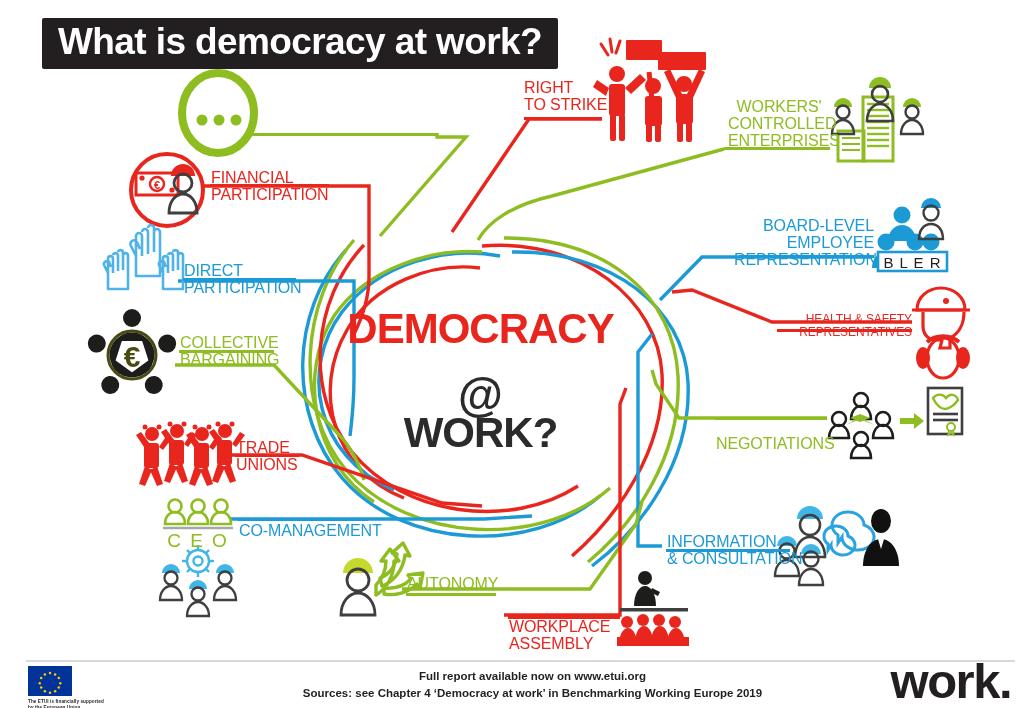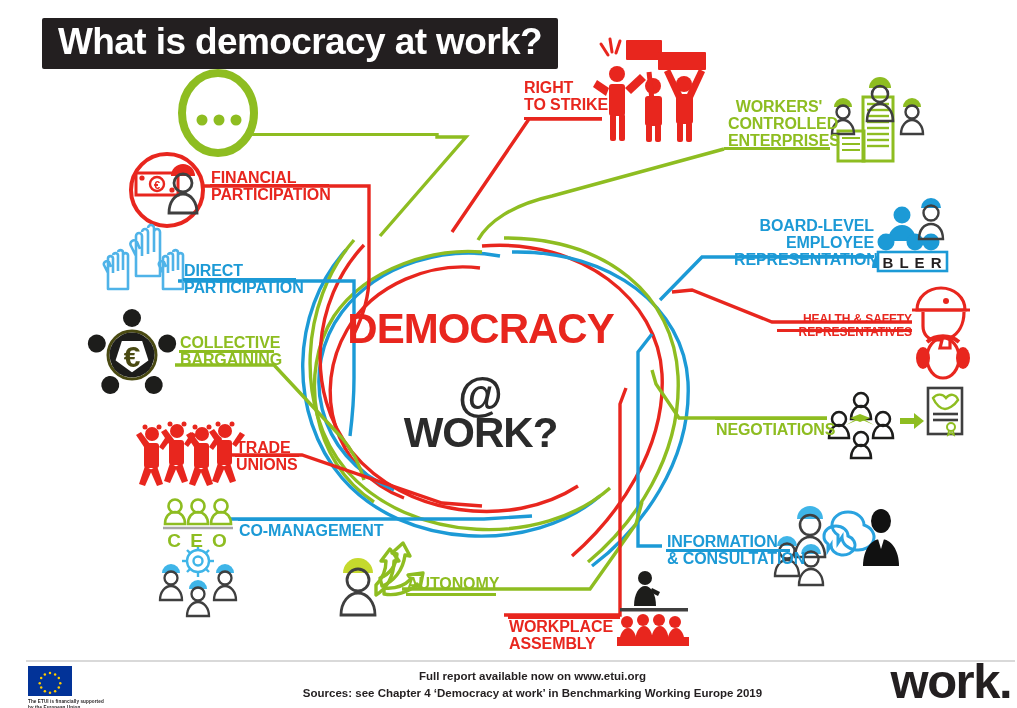--- a/index.html
+++ b/index.html
@@ -29,21 +29,21 @@
     font-size:37px;
     font-weight:bold;
     letter-spacing:-0.6px;
     line-height:1;
     white-space:nowrap;
     font-family:"Liberation Sans", sans-serif;
   }
   
   .label{
     position:absolute;
-    font-weight:bold;
+    font-weight:normal;
     line-height:1.05;
     letter-spacing:-0.1px;
     white-space:pre-line;
   }
   .lbl-red   { color:#e8261e; }
   .lbl-green { color:#8ebd21; }
   .lbl-blue  { color:#1c9ad6; }
   .lbl-black { color:#231f20; }
 
   
@@ -506,21 +506,21 @@
   <div class="rule r-blue" style="left:171px; top:278px; width:113px;"></div>
 
   <div class="label lbl-red" style="left:765px; top:313px; font-size:12px; text-align:right; width:135px;">HEALTH &amp; SAFETY
 REPRESENTATIVES</div>
   <div class="rule r-red" style="left:765px; top:329px; width:135px;"></div>
 
   <div class="label lbl-green" style="left:168px; top:335px; font-size:16px;">COLLECTIVE
 BARGAINING</div>
   <div class="rule r-green" style="left:167px; top:350px; width:95px;"></div>
 
-  <div class="label lbl-green" style="left:704px; top:422px; font-size:16px;">NEGOTIATIONS</div>
+  <div class="label lbl-green" style="left:704px; top:436px; font-size:16px;">NEGOTIATIONS</div>
   <div class="rule r-green" style="left:703px; top:417px; width:112px;"></div>
 
   <div class="label lbl-red" style="left:224px; top:440px; font-size:16px;">TRADE
 UNIONS</div>
   <div class="rule r-red" style="left:223px; top:454px; width:64px;"></div>
 
   <div class="label lbl-blue" style="left:227px; top:523px; font-size:16px;">CO-MANAGEMENT</div>
   <div class="rule r-blue" style="left:226px; top:518px; width:130px;"></div>
   <div class="label lbl-green" style="left:151px; top:531px; width:70px; font-size:19px; text-align:center; letter-spacing:2px;">C E O</div>
 

